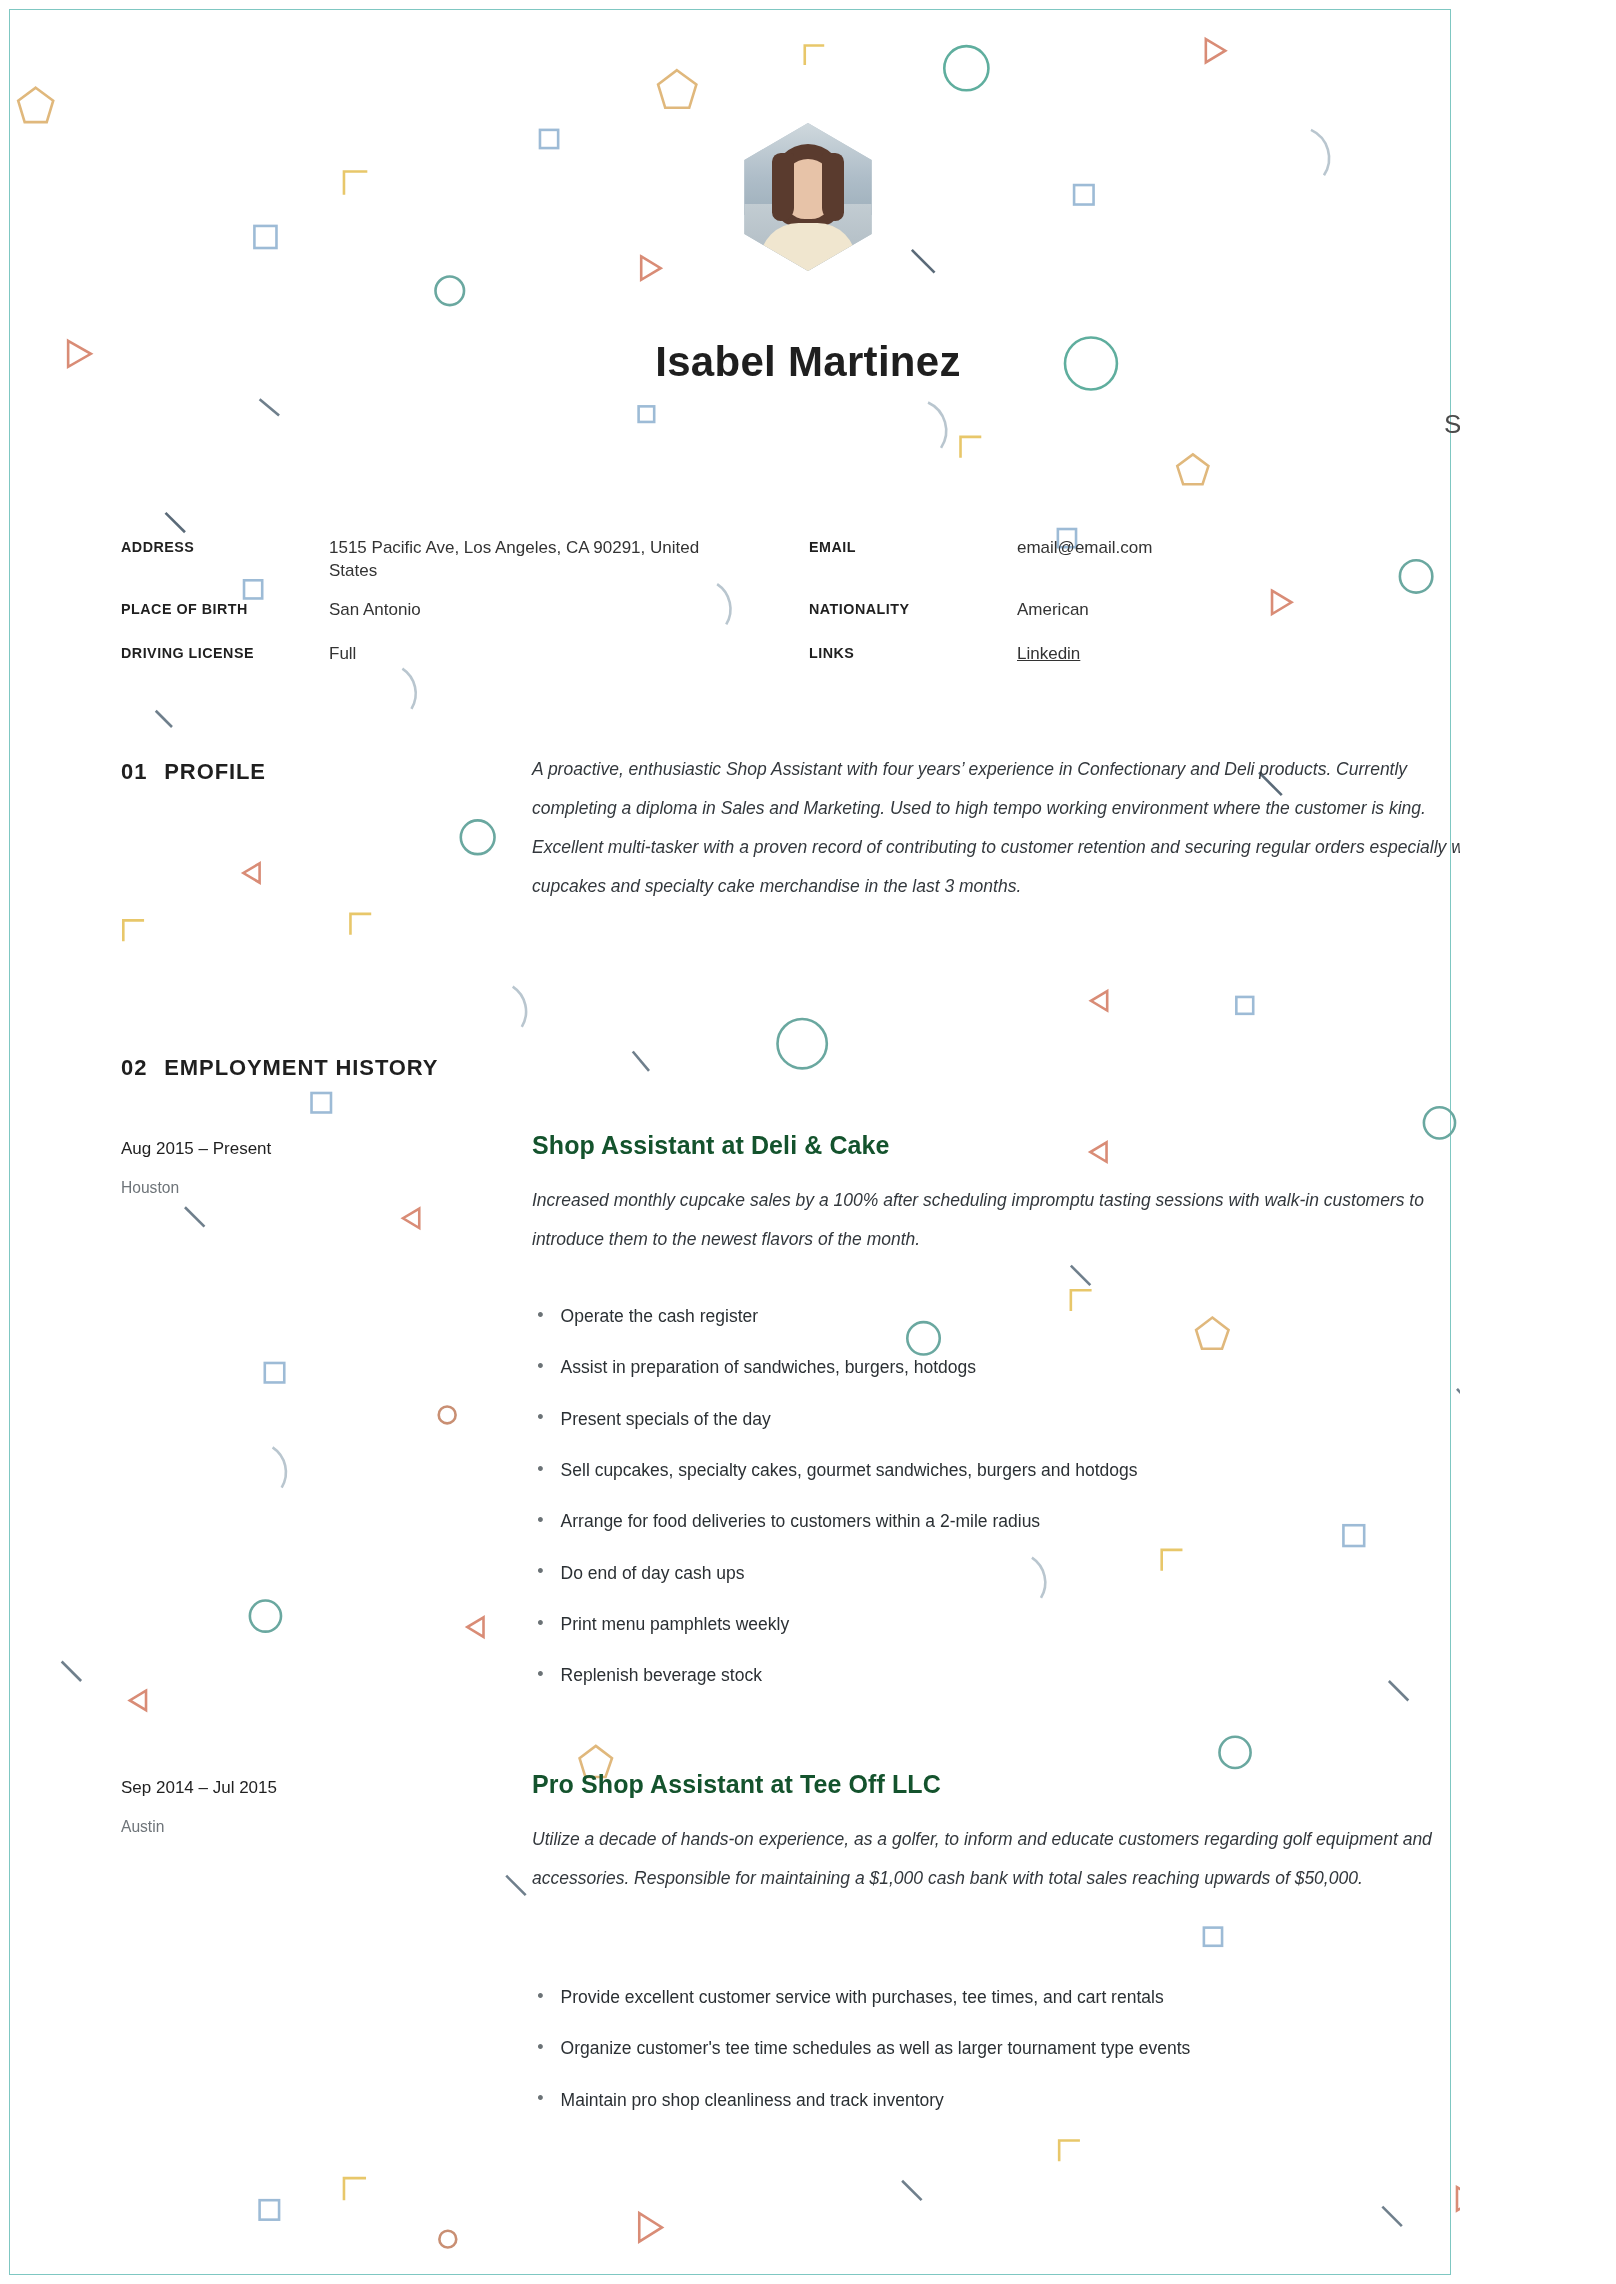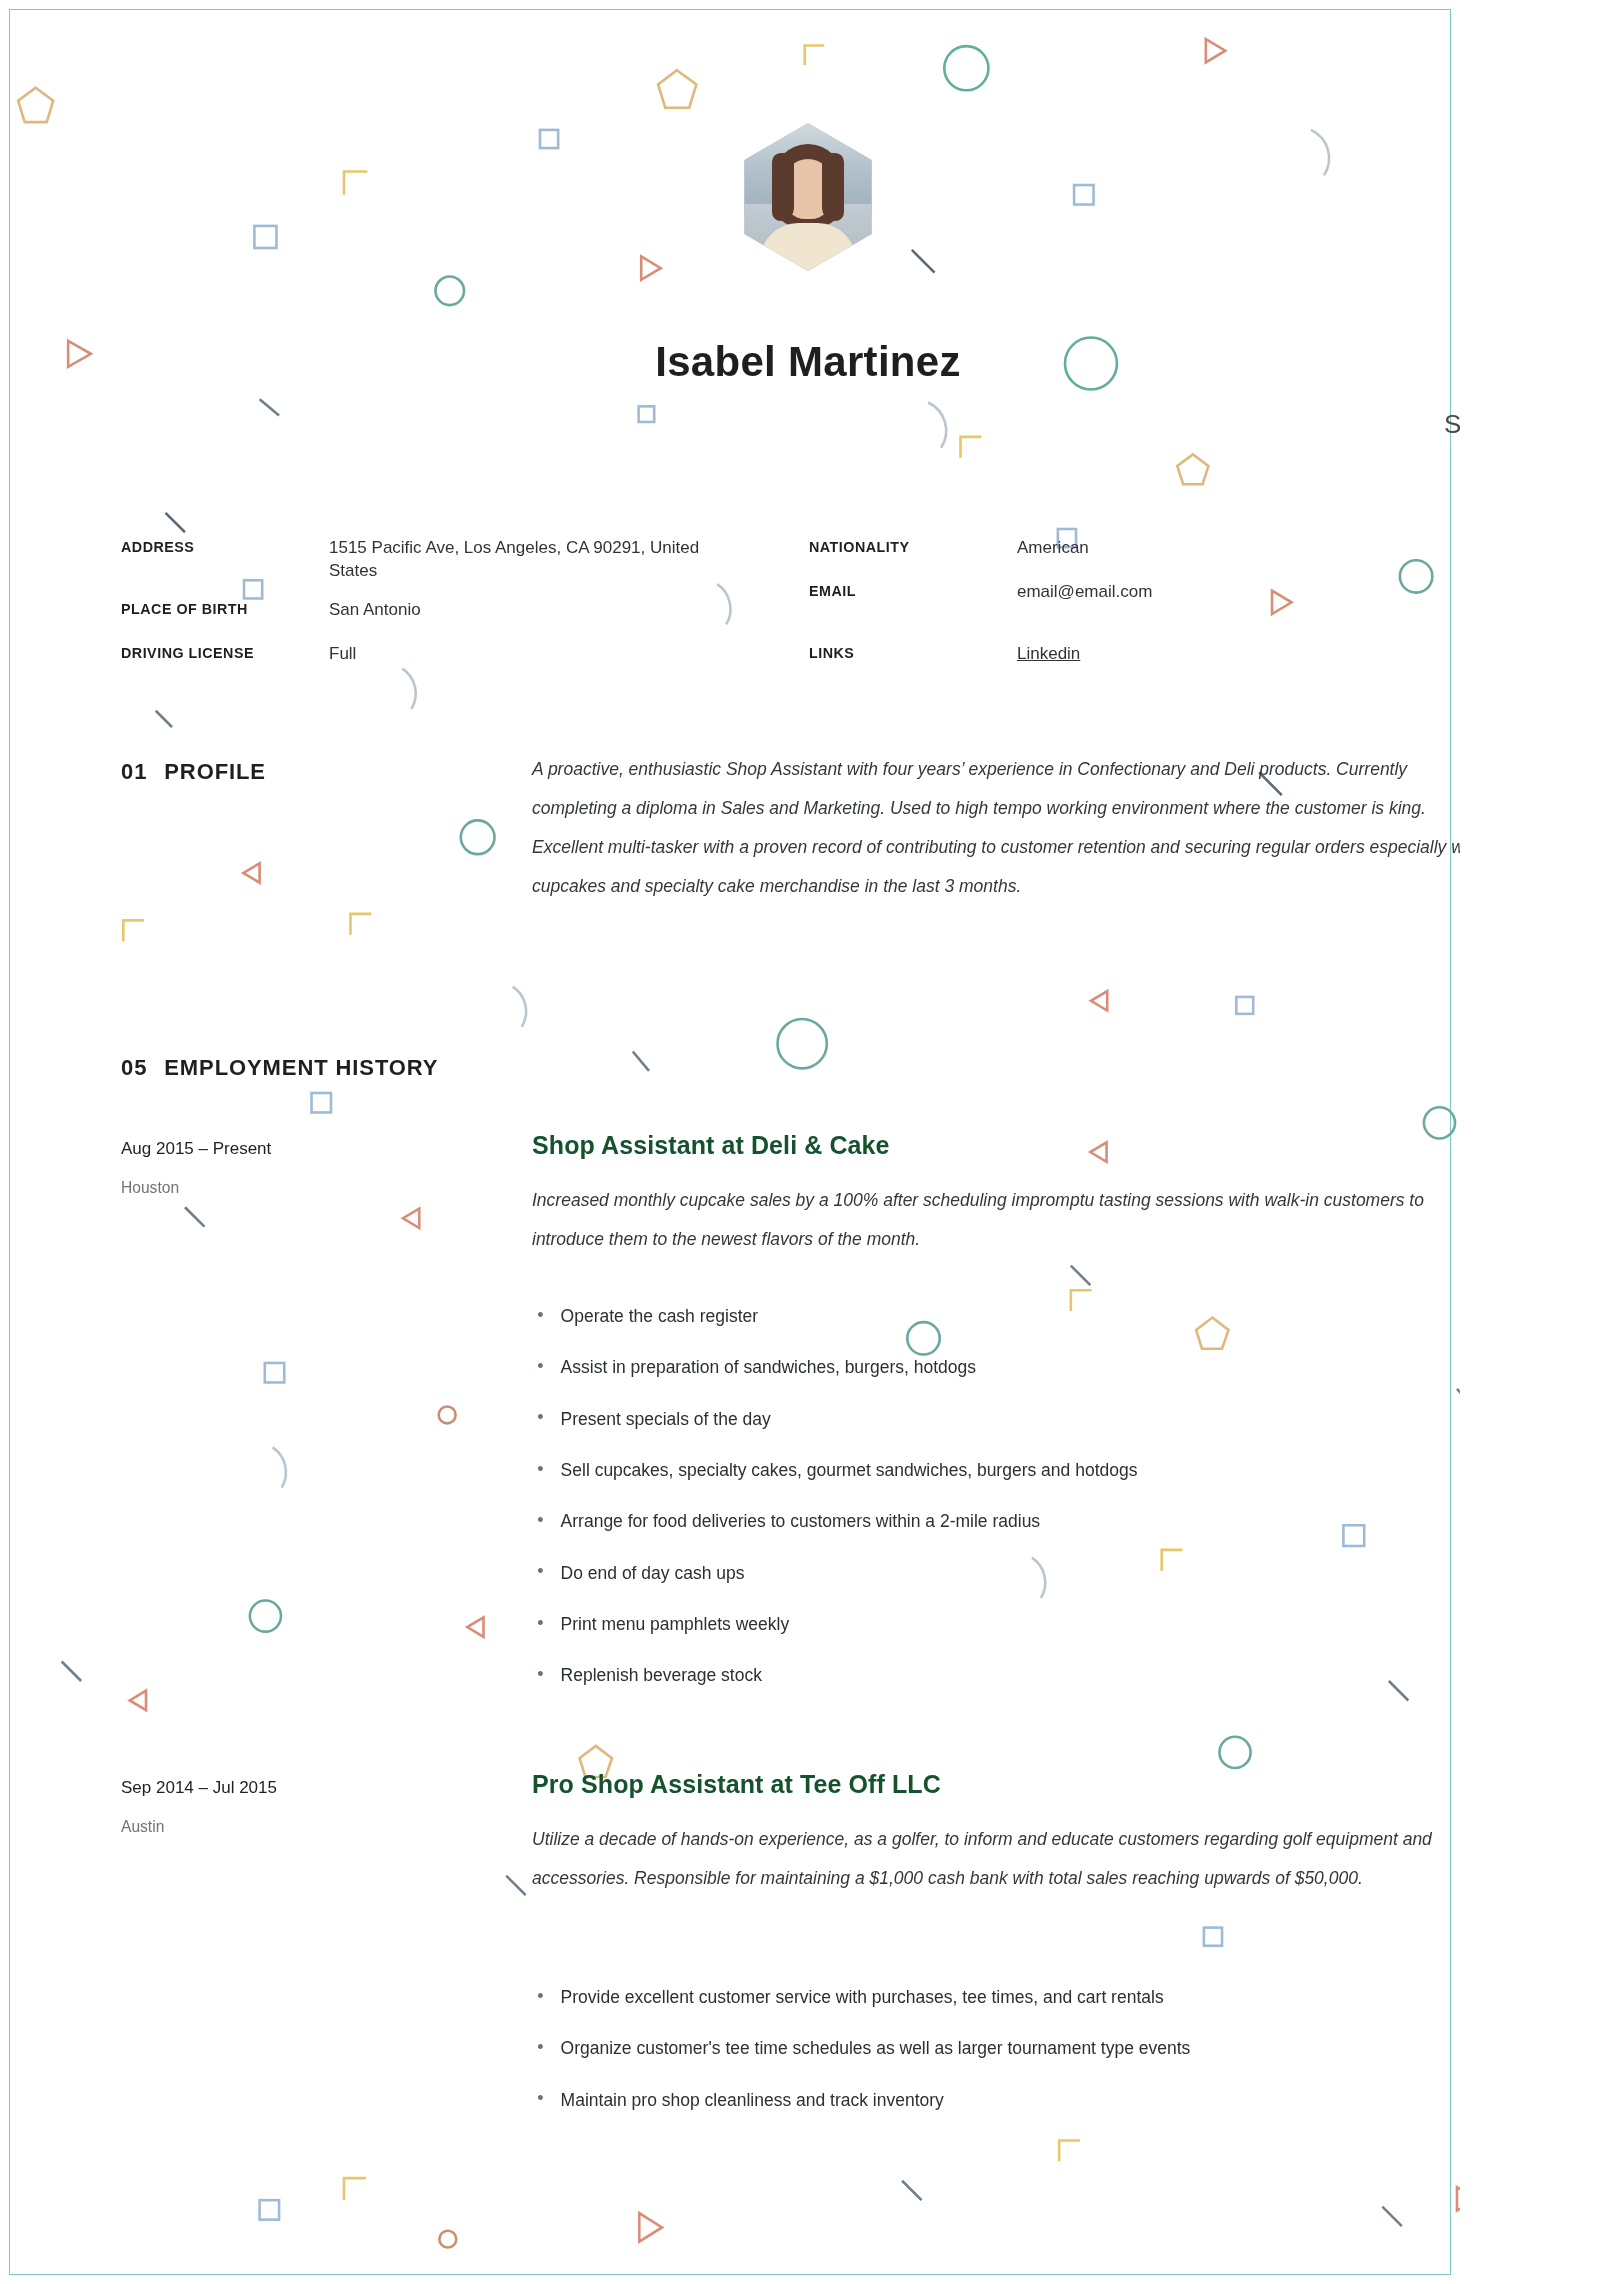--- a/index.html
+++ b/index.html
@@ -392,42 +392,42 @@
           <span class="c-label">PLACE OF BIRTH</span>
           <span class="c-value">San Antonio</span>
         </div>
         <div class="c-row">
           <span class="c-label">DRIVING LICENSE</span>
           <span class="c-value">Full</span>
         </div>
       </div>
 
       <div class="contact-col right">
+        <div class="c-row" style="height:62px;">
+          <span class="c-label">EMAIL</span>
+          <span class="c-value">email@email.com</span>
+        </div>
         <div class="c-row" style="height:44px;">
           <span class="c-label">NATIONALITY</span>
           <span class="c-value">American</span>
         </div>
-        <div class="c-row" style="height:62px;">
-          <span class="c-label">EMAIL</span>
-          <span class="c-value">email@email.com</span>
-        </div>
         <div class="c-row">
           <span class="c-label">LINKS</span>
           <span class="c-value"><a class="c-link" href="#">Linkedin</a></span>
         </div>
       </div>
     </div>
 
     <div class="sec-head" style="top:759px;">
       <span class="sec-num">01</span><span>PROFILE</span>
     </div>
     <div class="profile-text">A proactive, enthusiastic Shop Assistant with four years’ experience in Confectionary and Deli products. Currently completing a diploma in Sales and Marketing. Used to high tempo working environment where the customer is king. Excellent multi-tasker with a proven record of contributing to customer retention and securing regular orders especially with cupcakes and specialty cake merchandise in the last 3 months.</div>
 
     <div class="sec-head" style="top:1055px;">
-      <span class="sec-num">05</span><span>EMPLOYMENT HISTORY</span>
+      <span class="sec-num">02</span><span>EMPLOYMENT HISTORY</span>
     </div>
 
     <div class="job" style="top:1139px;">
       <div class="job-dates">Aug 2015 – Present</div>
       <div class="job-city">Houston</div>
       <div class="job-head">Shop Assistant at Deli &amp; Cake</div>
       <div class="job-desc">Increased monthly cupcake sales by a 100% after scheduling impromptu tasting sessions with walk-in customers to introduce them to the newest flavors of the month.</div>
       <ul class="job-list" style="top:166px;">
         <li>Operate the cash register</li>
         <li>Assist in preparation of sandwiches, burgers, hotdogs</li>

